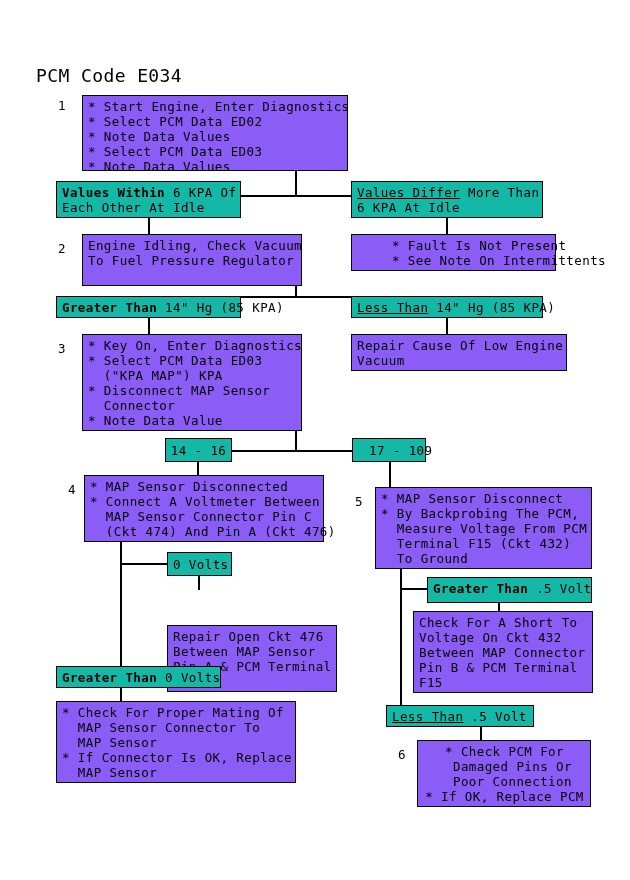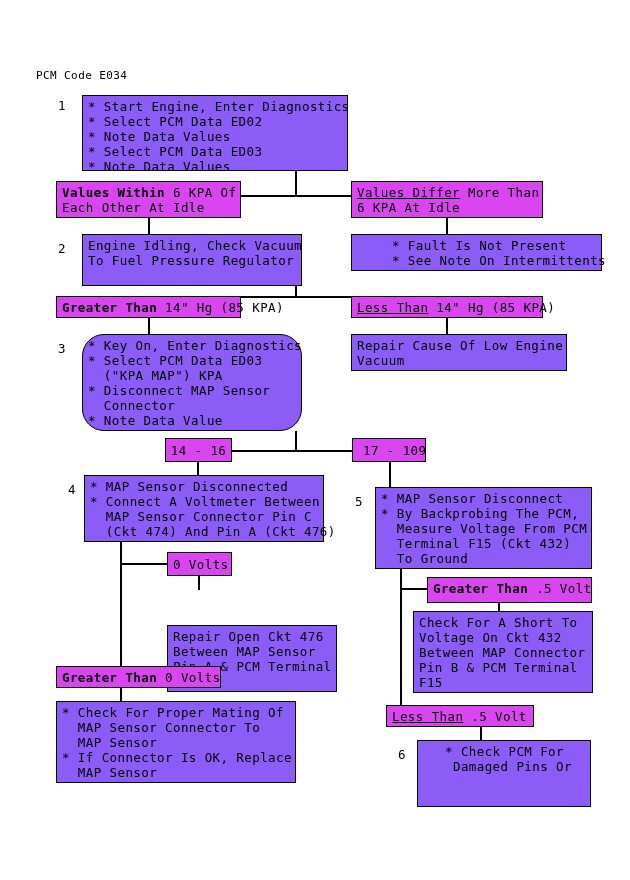--- a/index.html
+++ b/index.html
@@ -12,21 +12,21 @@
     position: relative;
     width: 630px;
     height: 880px;
     background: #ffffff;
     overflow: hidden;
     font-family: "DejaVu Sans Mono", "Liberation Mono", monospace;
     color: #000000;
   }
   .title {
     position: absolute;
-    font-size: 11px;
+    font-size: 18px;
     line-height: 15px;
     white-space: pre;
     letter-spacing: 0.4px;
   }
   .box {
     position: absolute;
     box-sizing: border-box;
     border: 1.6px solid #000000;
     background: #8b5cf6;
     font-size: 12.5px;
@@ -43,21 +43,21 @@
     position: absolute;
     font-size: 12.5px;
     line-height: 15px;
     white-space: pre;
     z-index: 4;
   }
   .dec {
     position: absolute;
     box-sizing: border-box;
     border: 1.6px solid #000000;
-    background: #d946ef;
+    background: #14b8a6;
     font-size: 12.5px;
     line-height: 15px;
     letter-spacing: 0.4px;
     padding: 3px 4px 4px 5px;
     z-index: 3;
     white-space: nowrap;
   }
   .dec .ln { white-space: pre; display: block; }
   .b { font-weight: bold; }
   .u { text-decoration: underline; }
@@ -104,39 +104,39 @@
   </div>
 
   <div class="line-v" style="left:148px; top:218px; height:16px;"></div>
   <div class="step-num" style="left:58px; top:241px;">2</div>
   <div class="box" style="left:82px; top:234px; width:220px; height:52px;">
     <span class="ln">Engine Idling, Check Vacuum</span>
     <span class="ln">To Fuel Pressure Regulator</span>
   </div>
 
   <div class="line-v" style="left:446px; top:218px; height:16px;"></div>
-  <div class="box" style="left:351px; top:234px; width:251px; height:37px;padding-left:40px;">
+  <div class="box" style="left:351px; top:234px; width:205px; height:37px;padding-left:40px;">
     <span class="ln">* Fault Is Not Present</span>
     <span class="ln">* See Note On Intermittents</span>
   </div>
 
   <div class="line-v" style="left:295px; top:286px; height:12px;"></div>
   <div class="line-h" style="left:240px; top:296px; width:112px;"></div>
 
   <div class="dec" style="left:56px; top:296px; width:185px; height:22px;">
     <span class="ln"><b class="b">Greater Than</b><span> 14" Hg (85 KPA)</span></span>
   </div>
 
   <div class="dec" style="left:351px; top:296px; width:192px; height:22px;">
     <span class="ln"><u class="u">Less Than</u><span> 14" Hg (85 KPA)</span></span>
   </div>
 
   <div class="line-v" style="left:148px; top:318px; height:16px;"></div>
   <div class="step-num" style="left:58px; top:341px;">3</div>
-  <div class="box" style="left:82px; top:334px; width:220px; height:97px;border-radius:22px;">
+  <div class="box" style="left:82px; top:334px; width:220px; height:97px;">
     <span class="ln">* Key On, Enter Diagnostics</span>
     <span class="ln">* Select PCM Data ED03</span>
     <span class="ln">  ("KPA MAP") KPA</span>
     <span class="ln">* Disconnect MAP Sensor</span>
     <span class="ln">  Connector</span>
     <span class="ln">* Note Data Value</span>
   </div>
 
   <div class="line-v" style="left:446px; top:318px; height:16px;"></div>
   <div class="box" style="left:351px; top:334px; width:216px; height:37px;">
@@ -144,21 +144,21 @@
     <span class="ln">Vacuum</span>
   </div>
 
   <div class="line-v" style="left:295px; top:431px; height:20px;"></div>
   <div class="line-h" style="left:231px; top:450px; width:122px;"></div>
 
   <div class="dec" style="left:165px; top:438px; width:67px; height:24px; text-align:center; padding:4px 2px;">
     <span class="ln">14 - 16</span>
   </div>
 
-  <div class="dec" style="left:352px; top:438px; width:74px; height:24px; text-align:center; padding:4px 10px;">
+  <div class="dec" style="left:352px; top:438px; width:74px; height:24px; text-align:center; padding:4px 16px;">
     <span class="ln">17 - 109</span>
   </div>
 
   <div class="line-v" style="left:197px; top:462px; height:13px;"></div>
   <div class="step-num" style="left:68px; top:482px;">4</div>
   <div class="box" style="left:84px; top:475px; width:240px; height:67px;">
     <span class="ln">* MAP Sensor Disconnected</span>
     <span class="ln">* Connect A Voltmeter Between</span>
     <span class="ln">  MAP Sensor Connector Pin C</span>
     <span class="ln">  (Ckt 474) And Pin A (Ckt 476)</span>
@@ -220,15 +220,17 @@
 
   <div class="dec" style="left:386px; top:705px; width:148px; height:22px;">
     <span class="ln"><u class="u">Less Than</u><span> .5 Volt</span></span>
   </div>
 
   <div class="line-v" style="left:480px; top:727px; height:14px;"></div>
   <div class="step-num" style="left:398px; top:747px;">6</div>
   <div class="box" style="left:417px; top:740px; width:174px; height:67px;text-align:center;">
     <span class="ln">* Check PCM For</span>
     <span class="ln">  Damaged Pins Or</span>
+    <span class="ln">  Poor Connection</span>
+    <span class="ln">* If OK, Replace PCM</span>
   </div>
 
 </div>
 
 </body></html>

